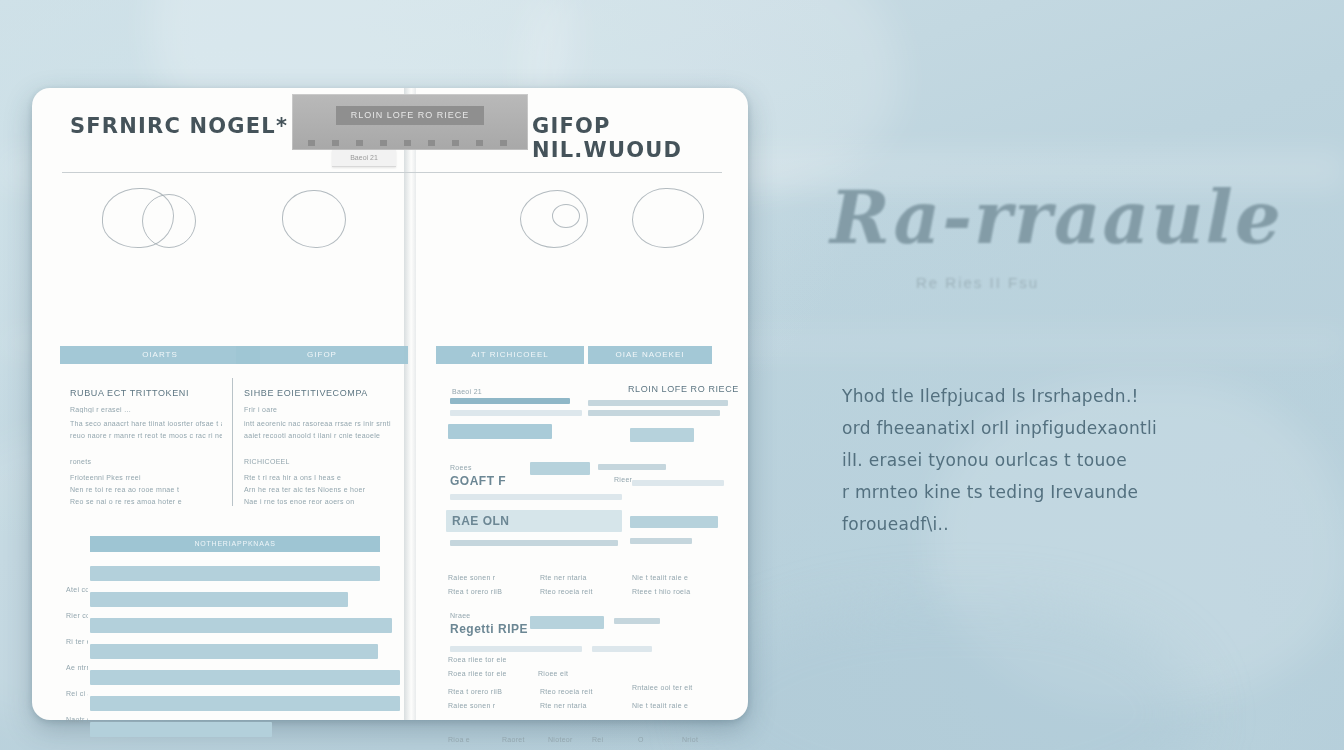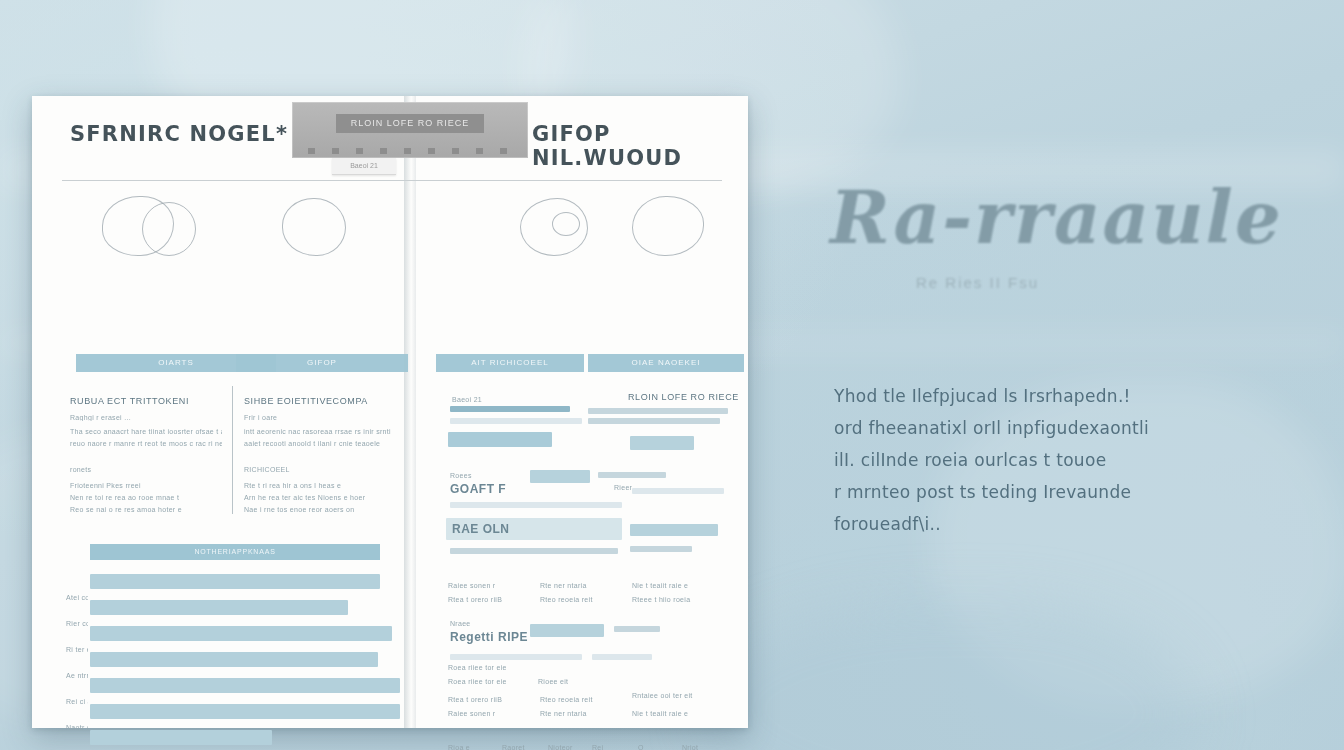--- a/index.html
+++ b/index.html
@@ -42,25 +42,26 @@
     filter: blur(14px);
     pointer-events: none;
   }
   .bg-streak.s1 { left: 0;   top: 150px; width: 1344px; height: 40px; }
   .bg-streak.s2 { left: 0;   top: 330px; width: 1344px; height: 26px; background: rgba(255,255,255,0.10); }
 
   
   .doc {
     position: absolute;
     left: 32px;
-    top: 96px;
+    top: 88px;
     width: 716px;
     height: 632px;
     background: #fdfdfc;
     box-shadow: 0 10px 28px rgba(40,70,85,0.28), 0 2px 6px rgba(40,70,85,0.18);
+    border-radius: 18px;
   }
   .doc .spine {
     position: absolute;
     left: 372px;
     top: 0;
     width: 12px;
     height: 632px;
     background: linear-gradient(to right, rgba(150,165,172,0.35), rgba(255,255,255,0.0) 60%, rgba(140,155,165,0.18));
   }
 
@@ -170,24 +171,24 @@
   .band .band-txt {
     font-size: 8px;
     line-height: 18px;
     color: #f1f7fa;
     text-align: center;
     letter-spacing: 1px;
     filter: blur(0.6px);
     white-space: nowrap;
     overflow: hidden;
   }
-  .band-l1 { left: 28px;  top: 258px; width: 200px; margin-left: 16px; }
+  .band-l1 { left: 28px;  top: 258px; width: 200px; }
   .band-l2 { left: 204px; top: 258px; width: 172px; }
   .band-r1 { left: 404px; top: 258px; width: 148px; }
-  .band-r2 { left: 556px; top: 258px; width: 156px; }
+  .band-r2 { left: 556px; top: 258px; width: 124px; }
 
   
   .ln {
     position: absolute;
     height: 6px;
     background: #c5d6dd;
     border-radius: 1px;
   }
   .ln.dark  { background: #8fb7c7; }
   .ln.light { background: #dde7ec; }
@@ -296,21 +297,21 @@
     white-space: nowrap;
   }
 
   .para {
     position: absolute;
     left: 834px;
     top: 386px;
     width: 470px;
   }
   .para p {
-    margin: 0 0 11px 0;
+    margin: 0 0 11px 8px;
     font-family: "DejaVu Sans", sans-serif;
     font-size: 17px;
     line-height: 21px;
     color: #53707f;
     letter-spacing: 0.3px;
     filter: blur(0.55px);
     white-space: nowrap;
   }
 </style>
 </head>
@@ -471,18 +472,18 @@
   </div>
 
   <div class="brush-wrap">
     <div class="brush">Ra-rraaule</div>
     <div class="brush-sub">Re  Ries II Fsu</div>
   </div>
 
   <div class="para">
     <p>Yhod tle  Ilefpjucad ls  Irsrhapedn.!</p>
     <p>ord  fheeanatixl  orIl  inpfigudexaontli</p>
-    <p>ilI. cilInde  roeia  ourlcas  t  touoe</p>
-    <p>r mrnteo post ts  teding Irevaunde</p>
+    <p>ilI. erasei  tyonou  ourlcas  t  touoe</p>
+    <p>r mrnteo kine ts  teding Irevaunde</p>
     <p>foroueadf\i..</p>
   </div>
 
 </div>
 
 </body></html>

